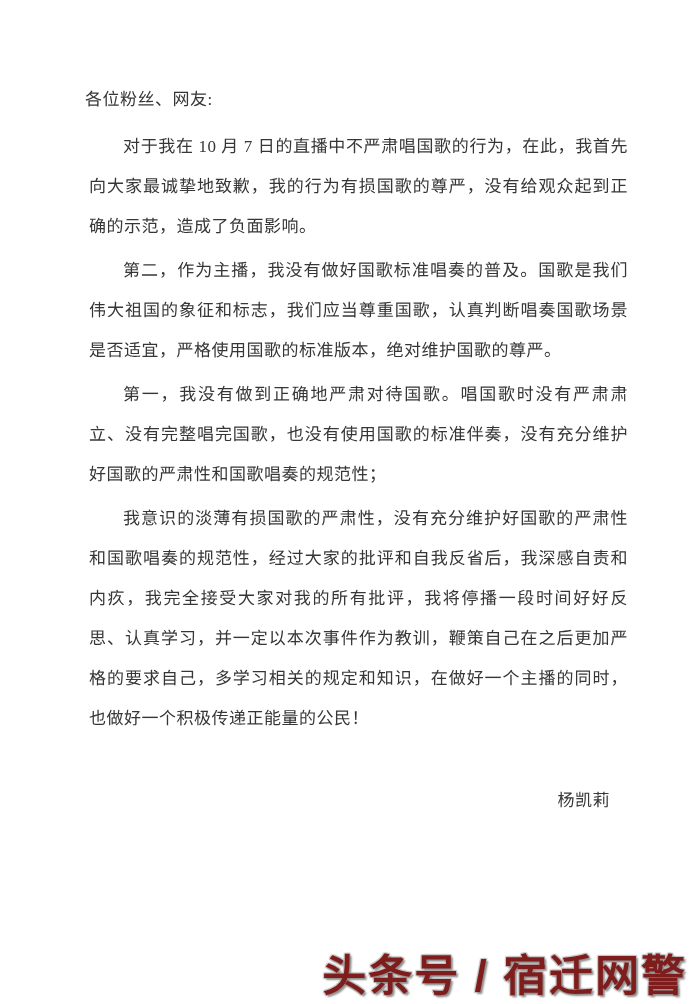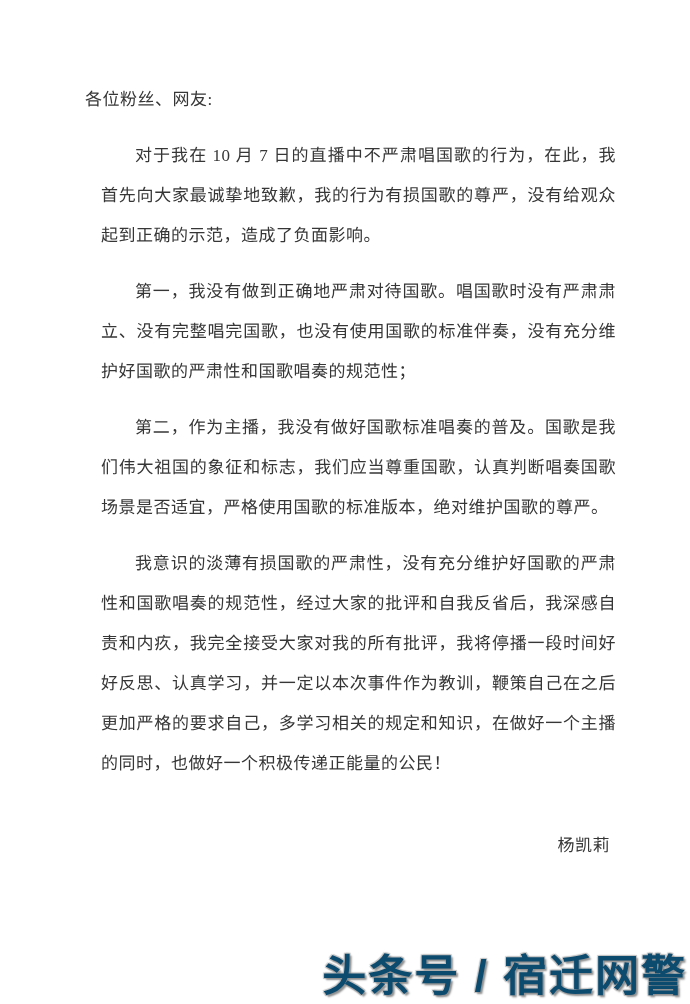--- a/index.html
+++ b/index.html
@@ -24,56 +24,56 @@
     font-size: 17px;
     line-height: 40px;
     letter-spacing: 0.5px;
     text-align: justify;
   }
   .salutation {
     margin: 0 0 7px 0;
     text-indent: 0;
   }
   .letter p.body-para {
-    margin: 16px;
+    margin: 4px;
     text-indent: 2em;
   }
   .signature-block {
     margin-top: 42px;
     text-align: right;
   }
   .signature-name {
     padding-right: 22px;
   }
   .watermark {
     position: absolute;
     right: 3px;
     bottom: 0px;
     font-family: "Liberation Sans", "DejaVu Sans", sans-serif;
     font-size: 44px;
     font-weight: bold;
     letter-spacing: 2px;
     white-space: nowrap;
-    color: #0c4a6e;
+    color: #7f1d1d;
     text-shadow:
       2px 2px 2px #8f8f8f,
       -1px -1px 1px #c6c6c6,
       1px -1px 1px #bdbdbd,
       -1px 1px 1px #bdbdbd;
   }
 </style>
 </head>
 <body>
 
 <div class="page">
   <div class="letter">
     <p class="salutation">各位粉丝、网友:</p>
     <p class="body-para">对于我在 10 月 7 日的直播中不严肃唱国歌的行为，在此，我首先向大家最诚挚地致歉，我的行为有损国歌的尊严，没有给观众起到正确的示范，造成了负面影响。</p>
+    <p class="body-para">第二，作为主播，我没有做好国歌标准唱奏的普及。国歌是我们伟大祖国的象征和标志，我们应当尊重国歌，认真判断唱奏国歌场景是否适宜，严格使用国歌的标准版本，绝对维护国歌的尊严。</p>
     <p class="body-para">第一，我没有做到正确地严肃对待国歌。唱国歌时没有严肃肃立、没有完整唱完国歌，也没有使用国歌的标准伴奏，没有充分维护好国歌的严肃性和国歌唱奏的规范性；</p>
-    <p class="body-para">第二，作为主播，我没有做好国歌标准唱奏的普及。国歌是我们伟大祖国的象征和标志，我们应当尊重国歌，认真判断唱奏国歌场景是否适宜，严格使用国歌的标准版本，绝对维护国歌的尊严。</p>
     <p class="body-para">我意识的淡薄有损国歌的严肃性，没有充分维护好国歌的严肃性和国歌唱奏的规范性，经过大家的批评和自我反省后，我深感自责和内疚，我完全接受大家对我的所有批评，我将停播一段时间好好反思、认真学习，并一定以本次事件作为教训，鞭策自己在之后更加严格的要求自己，多学习相关的规定和知识，在做好一个主播的同时，也做好一个积极传递正能量的公民！</p>
     <div class="signature-block">
       <div class="signature-name">杨凯莉</div>
 
     </div>
   </div>
   <div class="watermark">头条号 / 宿迁网警</div>
 </div>
 
 </body></html>

